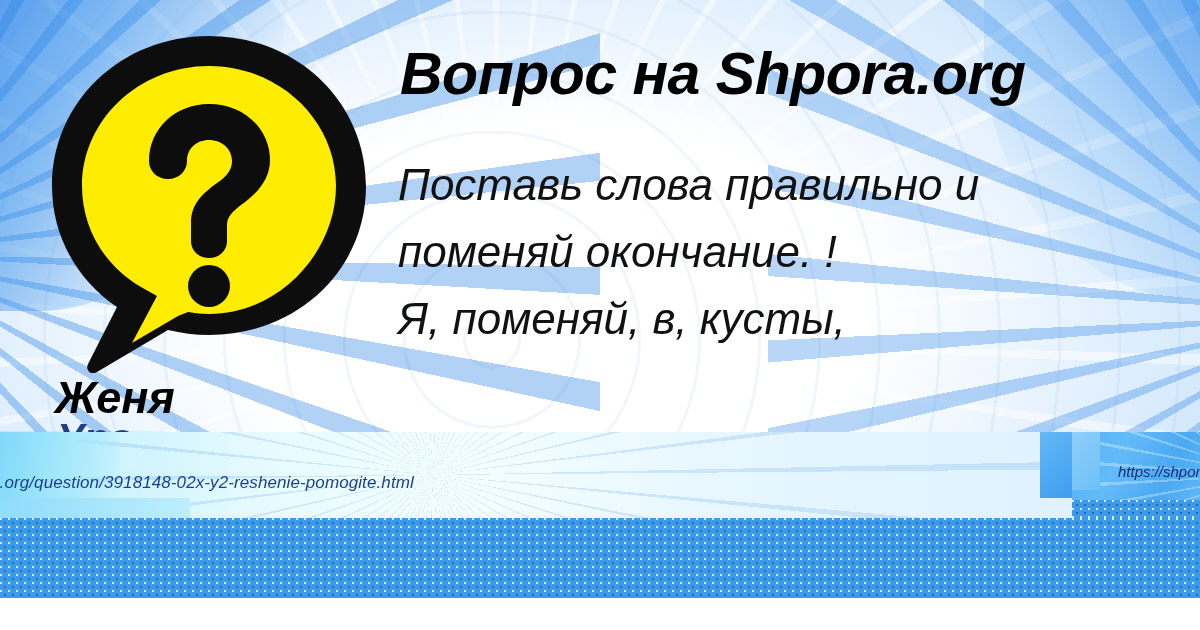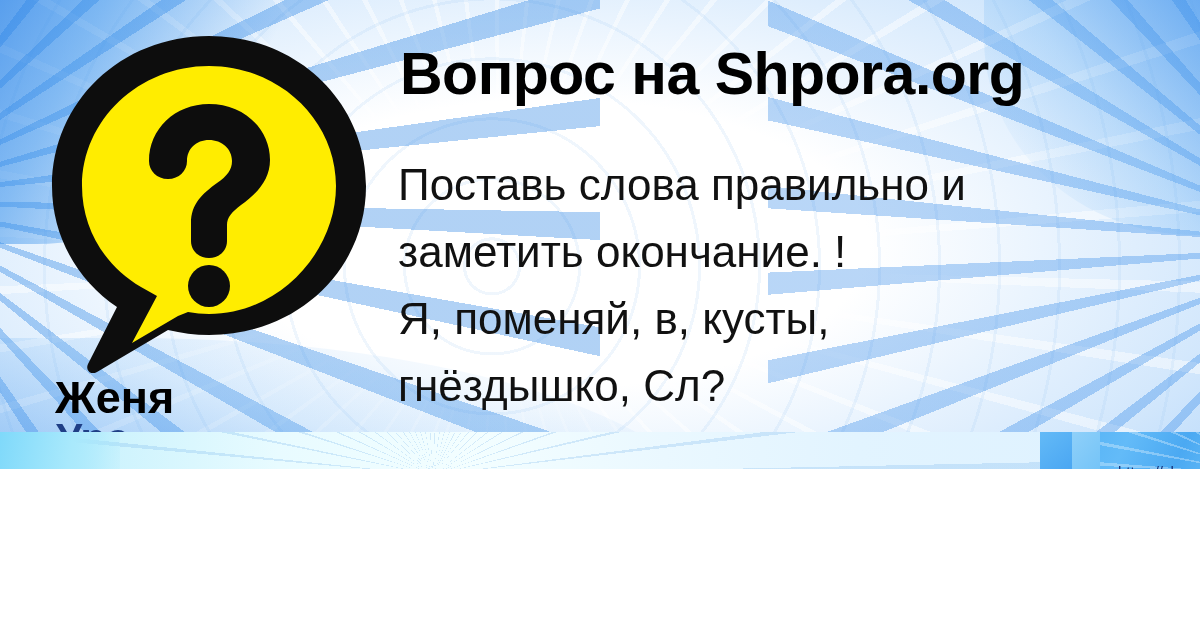--- a/index.html
+++ b/index.html
@@ -4,23 +4,24 @@
 <title>Вопрос на Shpora.org</title>
 <style>
   * { margin:0; padding:0; box-sizing:border-box; }
   html,body{ width:1200px; height:630px; overflow:hidden; }
   body{
     font-family:"Liberation Sans","DejaVu Sans",sans-serif;
     background:#ffffff;
   }
   #stage{
     position:relative;
-    width:1200px; height:469px;
+    width:1200px; height:598px;
     overflow:hidden;
     background:#0ea5e9;
+    font-style:italic;
   }
 
   
   .bg-base{
     position:absolute; inset:0;
     background:
       radial-gradient(120% 140% at 46% 52%, #ffffff 0%, #ffffff 22%, #eaf4fe 34%, #d2e7fc 48%, #b3d6fa 62%, #8ec3f7 76%, #5aa9f2 90%, #2f92ef 100%);
   }
   
   .bg-rays{
@@ -226,23 +227,22 @@
       <path d="M165 38 C95 38 38 92 38 158 C38 201 61 238 97 259 L113 268 L88 315 L134 288 L144 284 C151 285 158 286 165 286 C235 286 292 224 292 158 C292 92 235 38 165 38 Z" fill="#ffed00"></path>
       <path d="M165 76 C131 76 105 101 105 133 C105 143 113 151 124 151 C135 151 143 143 143 133 C143 121 152 112 165 112 C178 112 188 121 188 133 C188 142 183 148 173 155 C158 166 147 176 147 195 L147 213 C147 223 155 230 165 230 C175 230 183 223 183 213 L183 197 C183 189 188 184 197 177 C214 165 226 151 226 132 C226 100 199 76 165 76 Z" fill="#0d0d0d"></path>
       <circle cx="165" cy="258" r="21" fill="#0d0d0d"></circle>
     </svg>
   </div>
 
   <div class="title">Вопрос на Shpora.org</div>
 
   <div class="body-text">
     <span class="ln">Поставь слова правильно и</span>
-    <span class="ln">заметить окончание. !</span>
+    <span class="ln">поменяй окончание. !</span>
     <span class="ln"> Я, поменяй, в, кусты,</span>
-    <span class="ln">гнёздышко, Сл?</span>
   </div>
 
   <div class="author">Женя</div>
   <div class="author-sub">Ура</div>
 
   <div class="overlay-band">
     <div class="rays"></div>
     <div class="deep-left"></div>
   </div>
   <div class="url-left">a.org/question/3918148-02x-y2-reshenie-pomogite.html</div>

